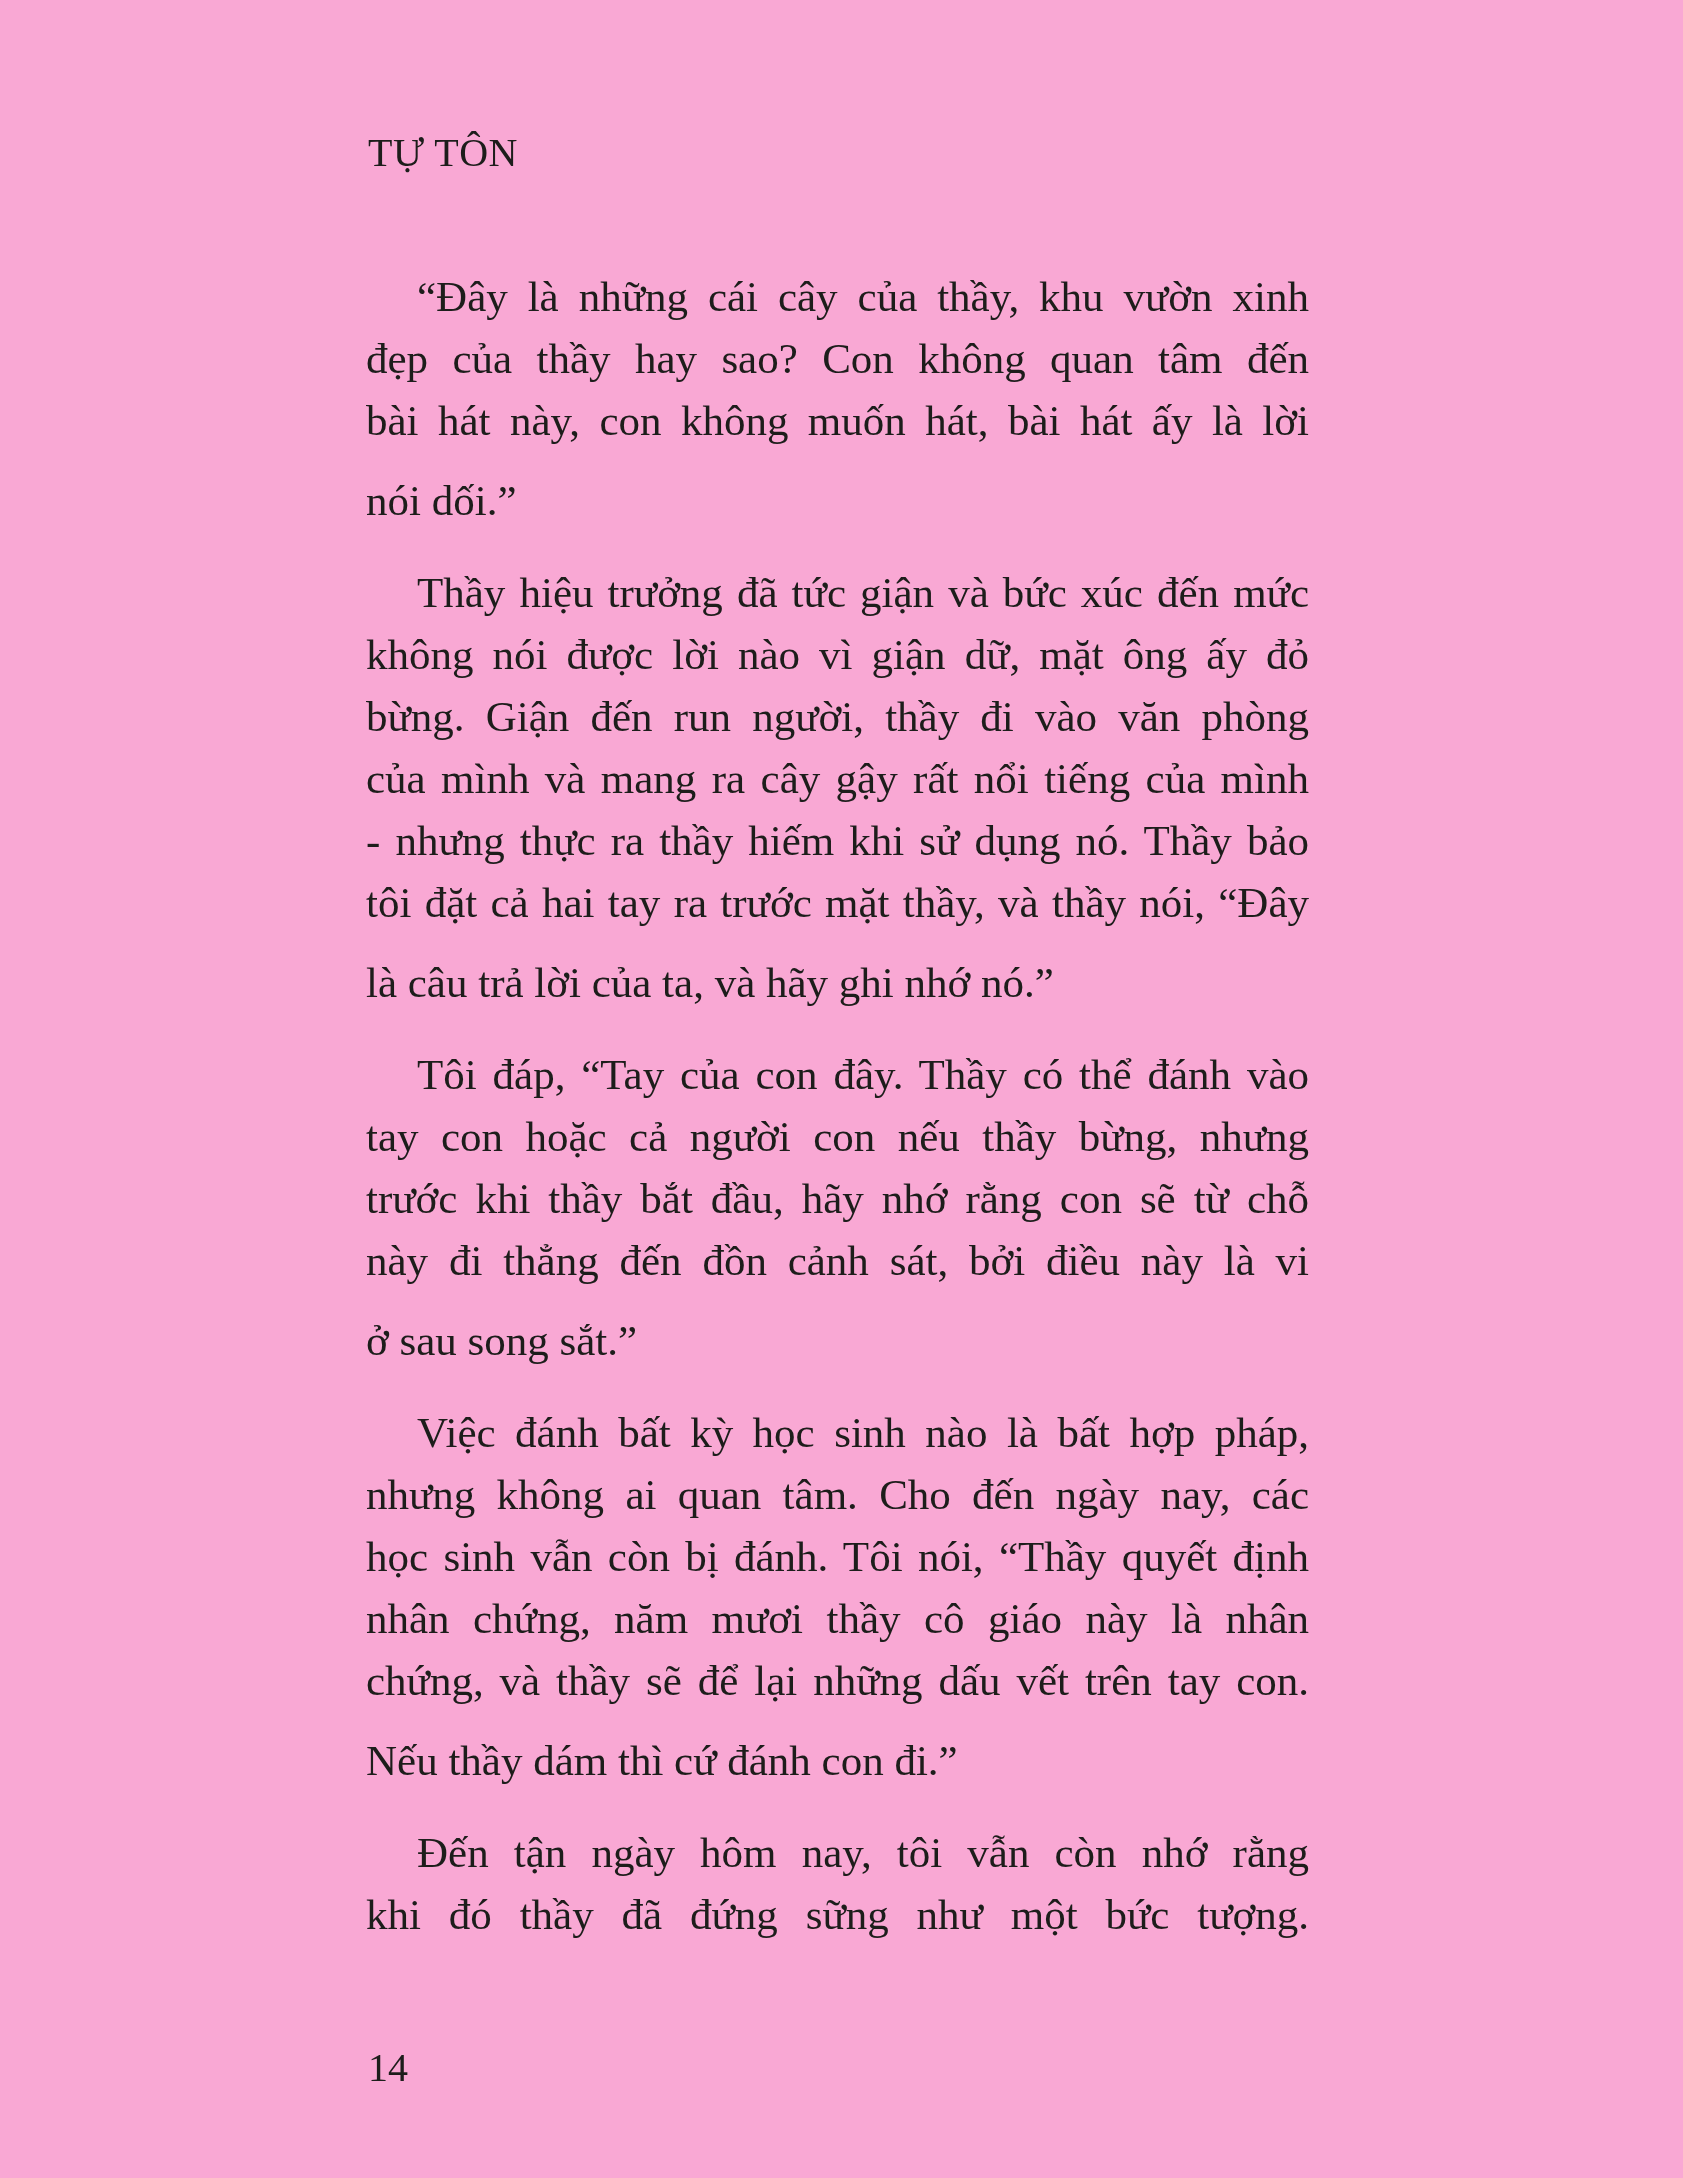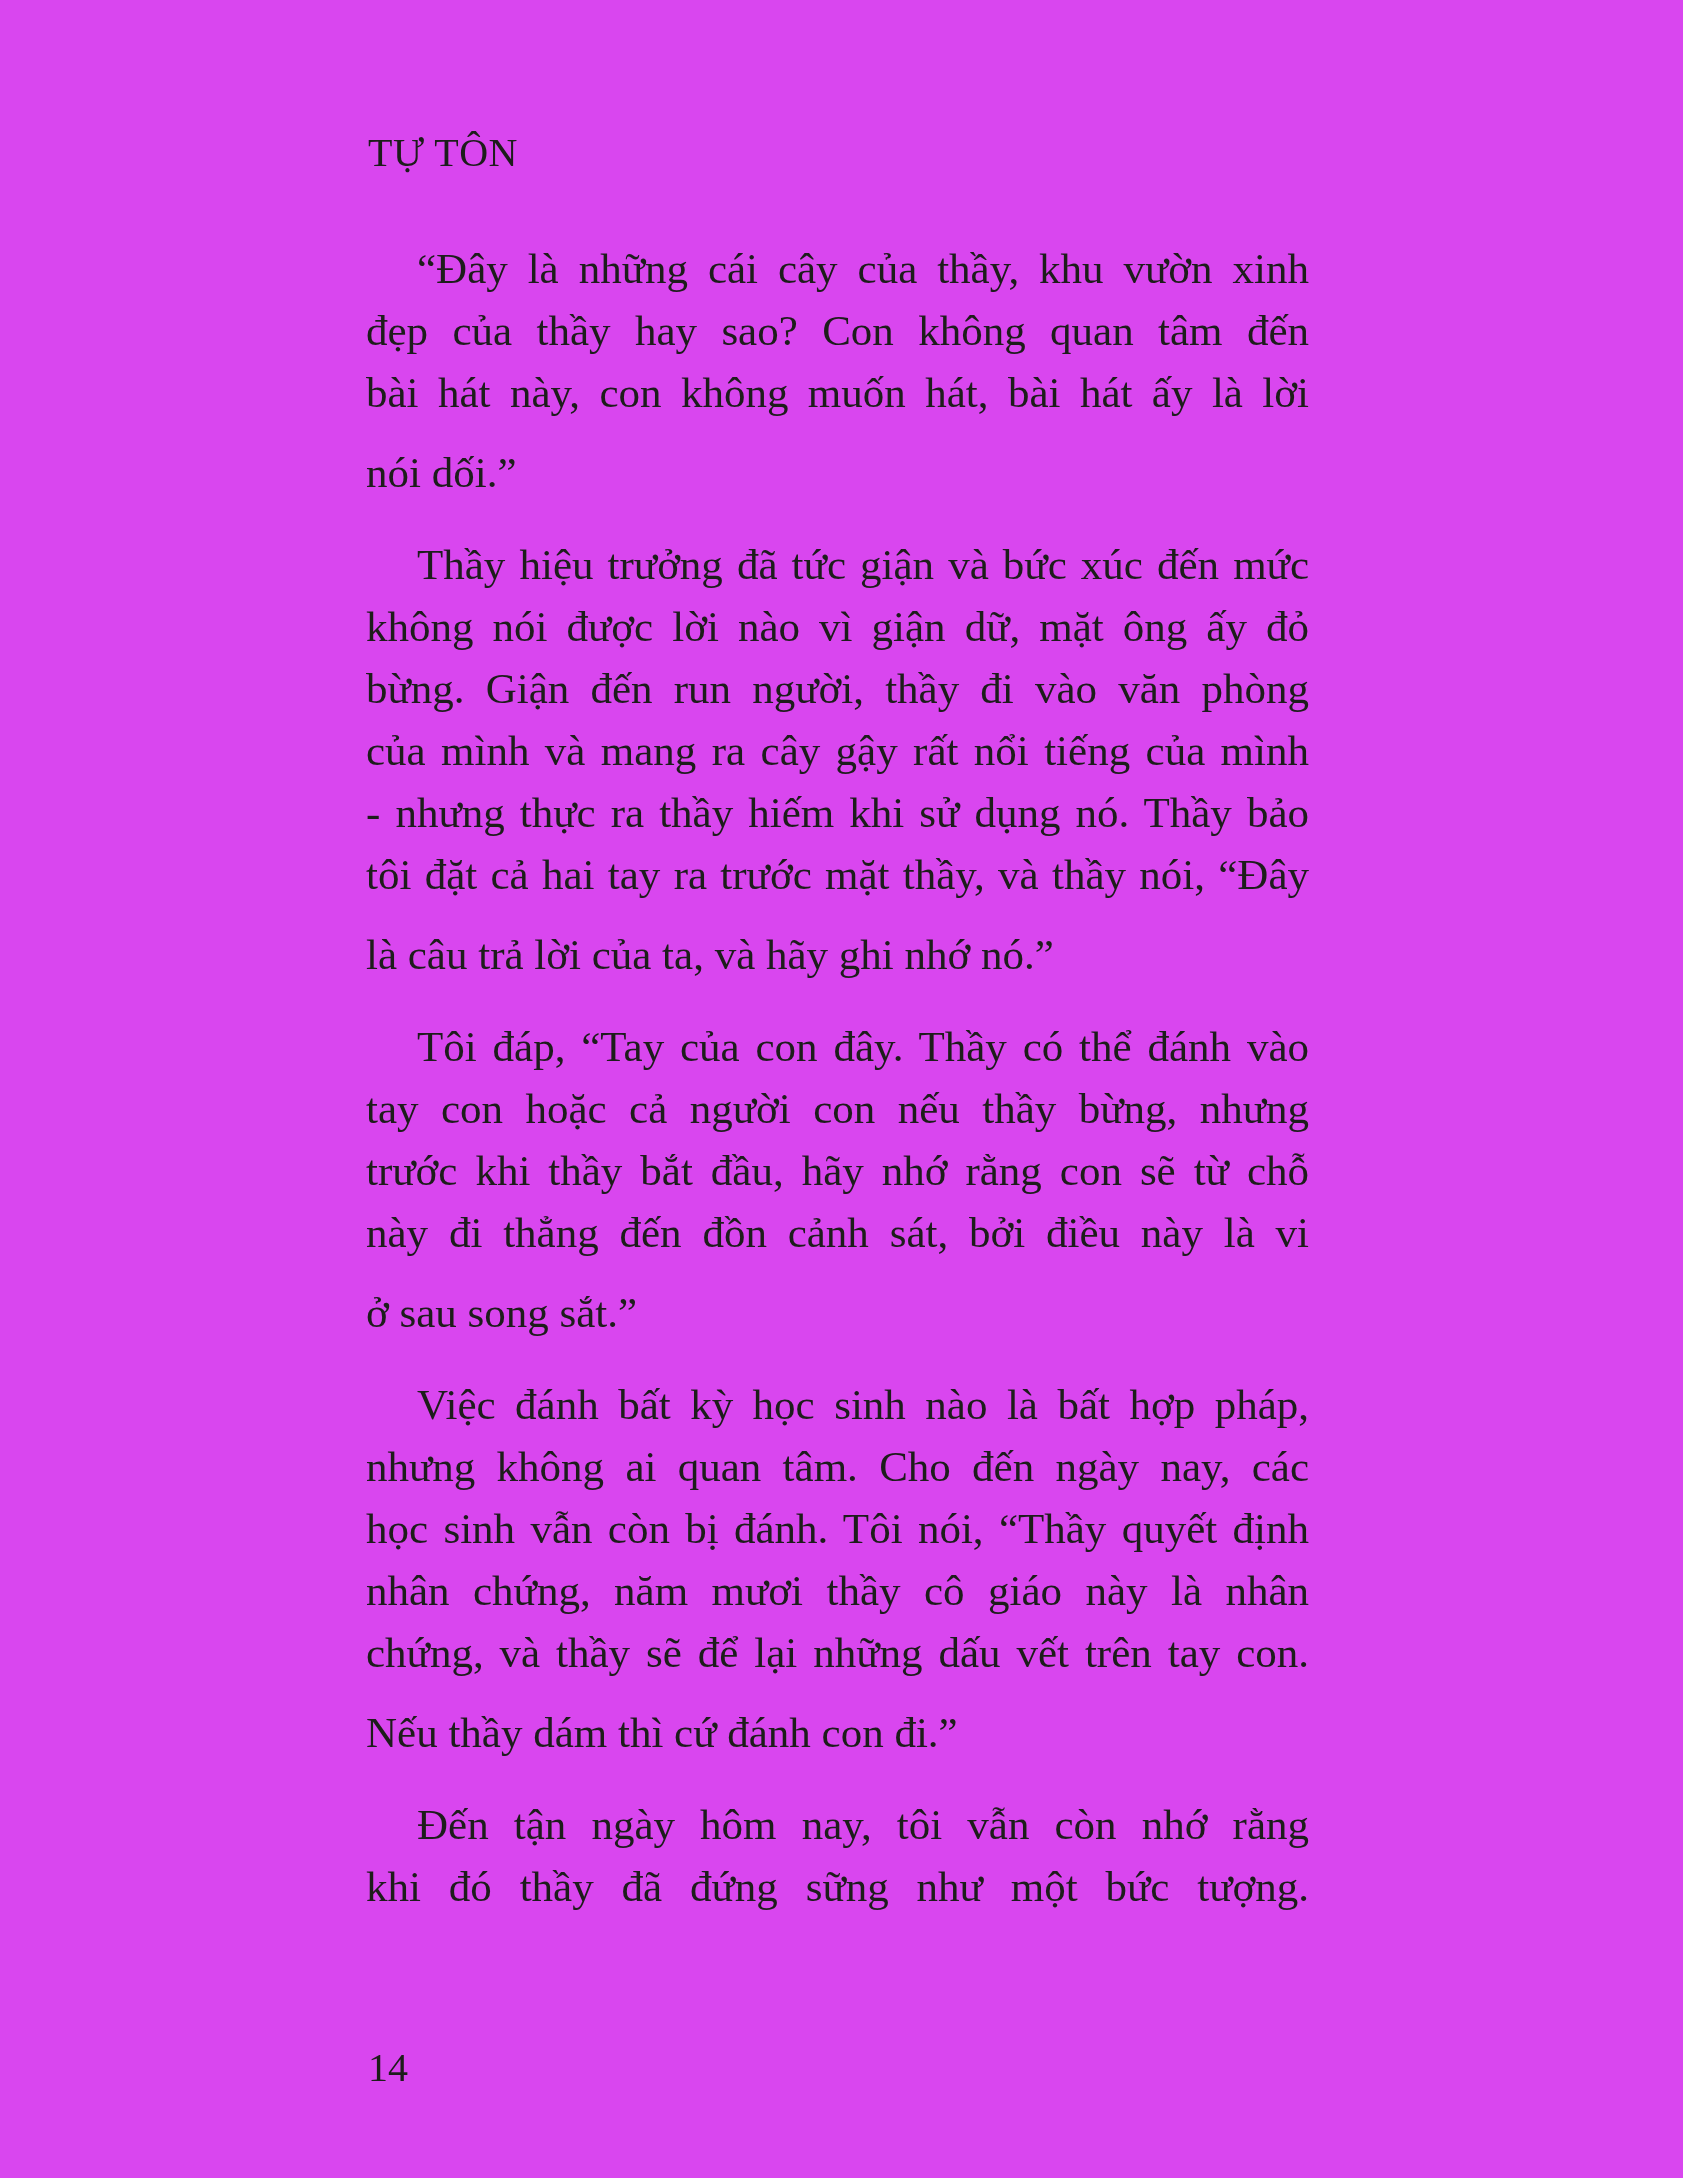--- a/index.html
+++ b/index.html
@@ -38,38 +38,39 @@
     margin-top: 30px;
   }
   .line {
     font-size: 43px;
     line-height: 62px;
     text-align: justify;
     text-align-last: justify;
   }
   .line.first {
     text-indent: 51px;
+    margin-top: 28px;
   }
   .line.last {
     text-align-last: left;
     margin-top: 18px;
   }
   .page-number {
     position: absolute;
     left: 368px;
     top: 2008px;
     font-size: 40px;
     line-height: 1.1;
     margin-top: 38px;
   }
 </style>
 </head>
 <body>
 
-<div class="page" style="background: #d946ef; color: rgb(29, 29, 27);">
+<div class="page" style="background: #f9a8d4; color: rgb(29, 29, 27);">
   <div class="running-header">TỰ TÔN</div>
 
   <div class="text-block">
       <div class="para">
         <div class="line first">“Đây là những cái cây của thầy, khu vườn xinh</div>
         <div class="line">đẹp của thầy hay sao? Con không quan tâm đến</div>
         <div class="line">bài hát này, con không muốn hát, bài hát ấy là lời</div>
         <div class="line last">nói dối.”</div>
       </div>
       <div class="para">

